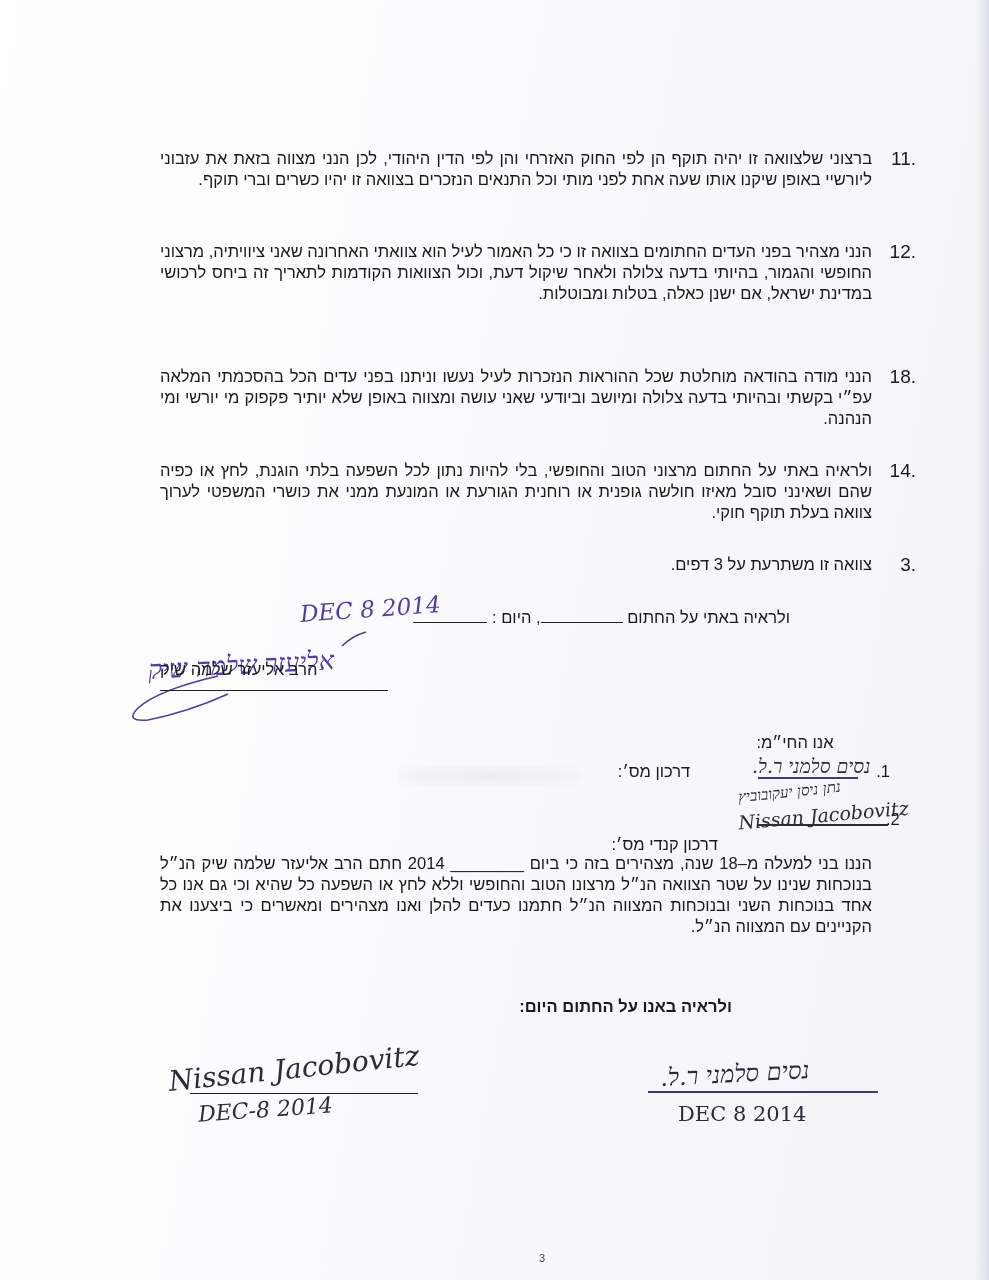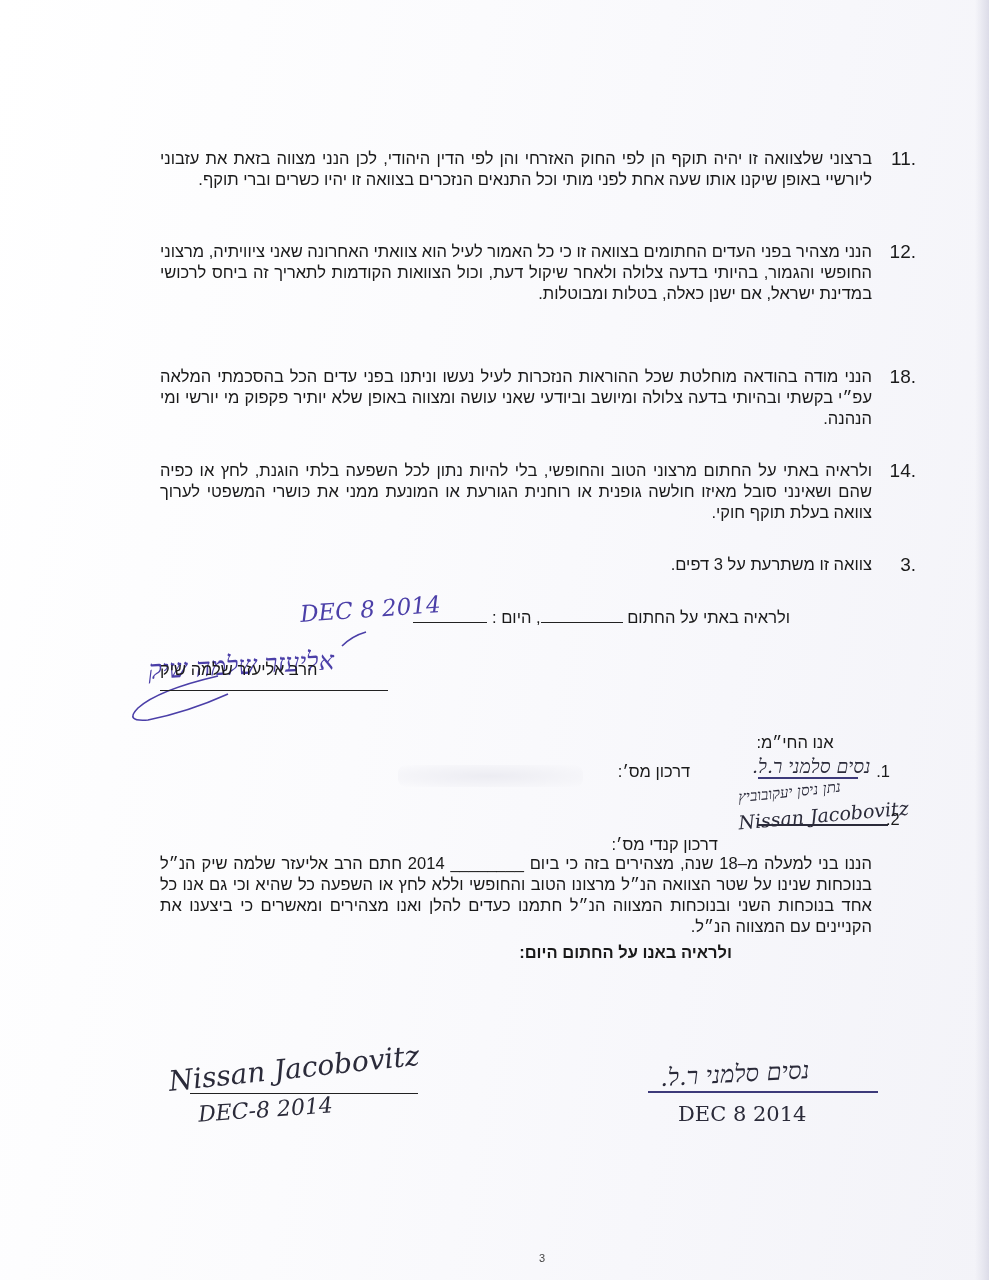--- a/index.html
+++ b/index.html
@@ -107,21 +107,21 @@
   <div class="hw hw-dark" style="left:738px; top:783px; font-size:15px; direction:rtl; transform:rotate(-6deg);">נתן ניסן יעקובוביץ</div>
   <div class="hw hw-dark" style="left:738px; top:804px; font-size:19px; transform:rotate(-5deg);">Nissan Jacobovitz</div>
   <div class="rule-purple" style="left:758px; top:824px; width:130px; background:#2b2b3a;"></div>
   <div class="sig-line-text" style="top:810px; left:886px; width:14px; text-align:left;">2.</div>
   <div class="sig-line-text" style="top:807px; left:560px; width:158px; text-align:right;margin-top:28px;">דרכון קנדי מס׳:</div>
 
   <div class="clause" style="top:853px; left:160px; width:712px;">
     <div class="body">הננו בני למעלה מ–18 שנה, מצהירים בזה כי ביום ________ 2014 חתם הרב אליעזר שלמה שיק הנ״ל בנוכחות שנינו על שטר הצוואה הנ״ל מרצונו הטוב והחופשי וללא לחץ או השפעה כל שהיא וכי גם אנו כל אחד בנוכחות השני ובנוכחות המצווה הנ״ל חתמנו כעדים להלן ואנו מצהירים ומאשרים כי ביצענו את הקניינים עם המצווה הנ״ל.</div>
   </div>
 
-  <div class="sig-line-text bold" style="top:943px; left:470px; width:262px; text-align:right;">ולראיה באנו על החתום היום:</div>
+  <div class="sig-line-text bold" style="top:997px; left:470px; width:262px; text-align:right;">ולראיה באנו על החתום היום:</div>
 
   <div class="hw hw-dark" style="left:168px; top:1052px; font-size:28px; transform:rotate(-6deg);">Nissan Jacobovitz</div>
   <div class="rule" style="left:190px; top:1093px; width:228px;"></div>
   <div class="hw hw-dark" style="left:198px; top:1097px; font-size:22px; transform:rotate(-4deg);">DEC-8 2014</div>
 
   <div class="hw hw-dark" style="left:660px; top:1060px; font-size:24px; direction:rtl; transform:rotate(-3deg);">נסים סלמני ר.ל.</div>
   <div class="rule-purple" style="left:648px; top:1091px; width:230px;"></div>
   <div class="hw hw-dark" style="left:678px; top:1102px; font-size:21px; font-style:normal;">DEC 8 2014</div>
 
   <div class="sig-line-text" style="top:1252px; left:532px; width:20px; text-align:center; font-size:11px; color:#444;">3</div>

